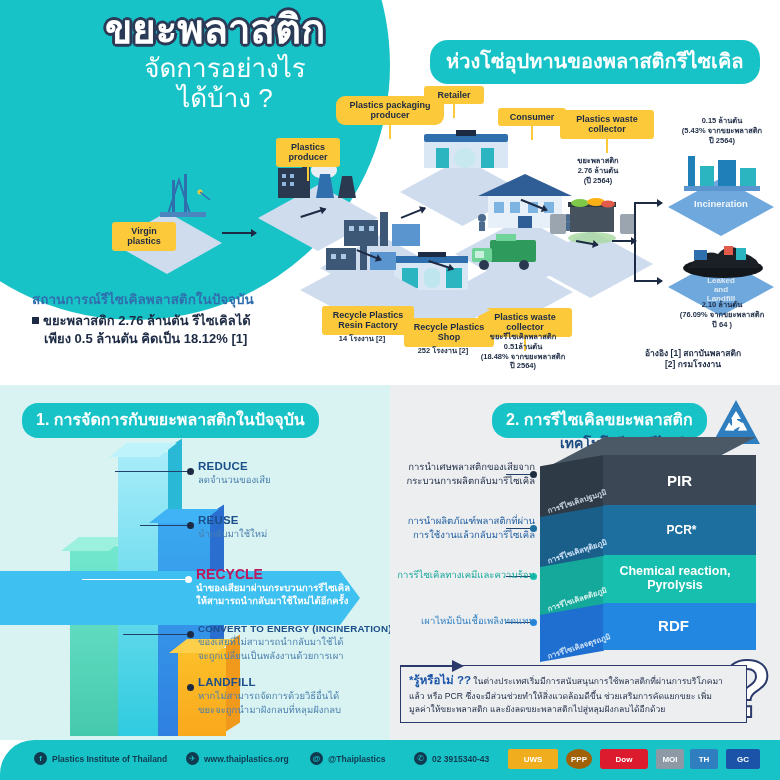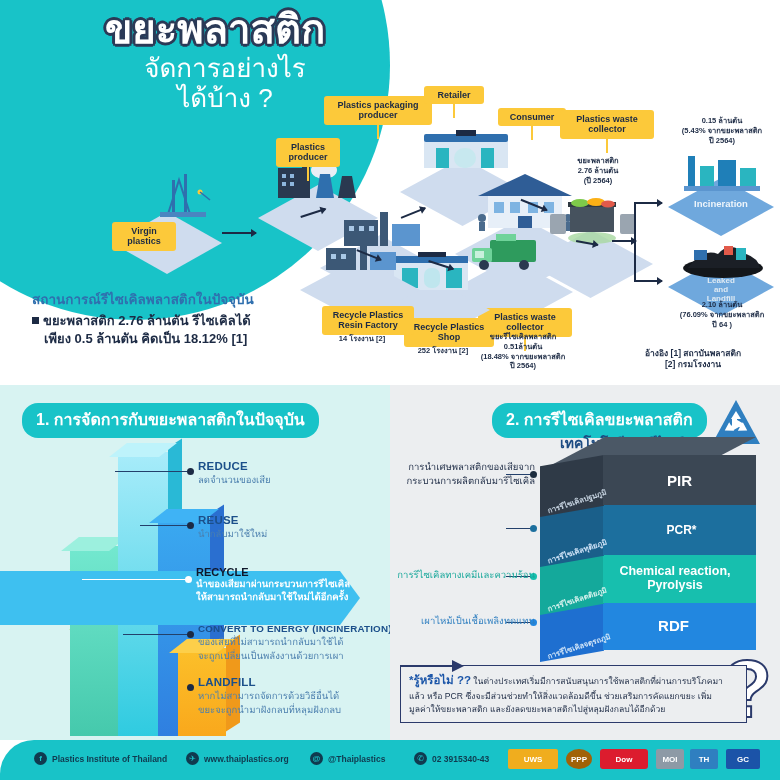--- a/index.html
+++ b/index.html
@@ -93,21 +93,21 @@
   .lbl .t{font-size:11.5px;font-weight:bold;color:#1b4f8a;letter-spacing:.2px;}
   .lbl .d{font-size:9.5px;color:#4b7fae;line-height:1.45;margin-top:1px;}
   .leader{position:absolute;height:1px;background:#23406b;}
   .ldot{position:absolute;width:7px;height:7px;border-radius:50%;background:#1c2a44;}
 
   .recy-band{
     position:absolute;left:0;top:571px;width:360px;height:54px;background:#3ec0f0;
     clip-path:polygon(0 0,340px 0,360px 27px,340px 54px,0 54px);
   }
   .recy-txt{position:absolute;left:196px;top:566px;width:185px;color:#ffffff;}
-  .recy-txt .t{font-size:11px;font-weight:bold;color:#0f172a;}
+  .recy-txt .t{font-size:14px;font-weight:bold;color:#be185d;}
   .recy-txt .d{font-size:9.5px;font-weight:bold;color:#ffffff;line-height:1.35;}
 
   
   .rec-icon{position:absolute;right:18px;top:398px;width:52px;height:50px;}
 
   .know-box{
     position:absolute;left:400px;top:665px;width:345px;height:56px;
     border:1.6px solid #2b3a6b;background:#eceef0;
   }
   .know-box .kt{position:absolute;left:8px;top:6px;width:320px;font-size:8.6px;
@@ -130,20 +130,21 @@
 <body>
 
 <div class="stage">
 
   <div class="top-sec">
     <div class="teal-blob"></div>
 
     <div class="title-main">ขยะพลาสติก</div>
     <div class="title-sub">จัดการอย่างไร</div>
     <div class="title-sub2">ได้บ้าง ?</div>
+    <div class="chain-title">ห่วงโซ่อุปทานของพลาสติกรีไซเคิล</div>
 
     <div class="plat" style="left:112px;top:212px;width:110px;height:62px;">
       <div class="p-bot"></div>
         <div class="p-top"></div>
     </div>
     <svg style="position:absolute;left:150px;top:172px;" width="70" height="54">
       <rect x="22" y="8" width="3" height="34" fill="#2f6fae"></rect>
       <rect x="34" y="2" width="3" height="40" fill="#2f6fae"></rect>
       <path d="M18 42 L29 8 L40 42" fill="none" stroke="#2f6fae" stroke-width="2"></path>
       <rect x="10" y="40" width="46" height="5" fill="#4a85c0"></rect>
@@ -174,21 +175,21 @@
         <div class="p-top"></div>
     </div>
     <svg style="position:absolute;left:340px;top:206px;" width="90" height="50">
       <rect x="4" y="14" width="34" height="26" fill="#3c5876"></rect>
       <rect x="40" y="6" width="8" height="34" fill="#3c5876"></rect>
       <rect x="52" y="18" width="28" height="22" fill="#5b95cf"></rect>
       <rect x="9" y="20" width="5" height="5" fill="#a9c8e6"></rect>
       <rect x="19" y="20" width="5" height="5" fill="#a9c8e6"></rect>
       <rect x="29" y="20" width="5" height="5" fill="#a9c8e6"></rect>
     </svg>
-    <div class="tag" style="left:324px;top:96px;width:96px;">Plastics packaging<br>producer</div>
+    <div class="tag" style="left:336px;top:96px;width:96px;border-radius:9px;">Plastics packaging<br>producer</div>
 
     <div class="plat" style="left:400px;top:158px;width:125px;height:68px;">
       <div class="p-bot"></div>
         <div class="p-top"></div>
     </div>
     <svg style="position:absolute;left:420px;top:122px;" width="92" height="58">
       <rect x="4" y="18" width="84" height="28" fill="#d9e6f3"></rect>
       <rect x="4" y="12" width="84" height="8" rx="2" fill="#2f6fae"></rect>
       <rect x="16" y="26" width="13" height="20" fill="#2ab5c0"></rect>
       <rect x="34" y="26" width="22" height="20" rx="10" fill="#c7e8ef"></rect>
@@ -442,20 +443,21 @@
     <div style="position:absolute;left:63px;top:0;width:153px;height:50px;display:flex;align-items:center;justify-content:center;color:#fff;font-size:15px;font-weight:bold;">PIR</div>
     <div style="position:absolute;left:6px;top:40px;font-size:7.5px;font-weight:bold;color:#c6d3e0;transform:rotate(-18deg);white-space:nowrap;">การรีไซเคิลปฐมภูมิ</div>
   </div>
 
   <div class="leader" style="left:506px;top:474px;width:28px;"></div>
   <div class="ldot" style="left:530px;top:471px;background:#1d2d3f;"></div>
   <div style="position:absolute;left:395px;top:460px;width:140px;text-align:right;font-size:9.5px;color:#1c2a44;line-height:1.45;">การนำเศษพลาสติกของเสียจาก<br>กระบวนการผลิตกลับมารีไซเคิล</div>
 
   <div class="leader" style="left:506px;top:528px;width:28px;"></div>
   <div class="ldot" style="left:530px;top:525px;background:#1c6f9e;"></div>
+  <div style="position:absolute;left:395px;top:514px;width:140px;text-align:right;font-size:9.5px;color:#1b5a9e;line-height:1.45;">การนำผลิตภัณฑ์พลาสติกที่ผ่าน<br>การใช้งานแล้วกลับมารีไซเคิล</div>
 
   <div class="leader" style="left:506px;top:576px;width:28px;"></div>
   <div class="ldot" style="left:530px;top:573px;background:#17bfae;"></div>
   <div style="position:absolute;left:395px;top:568px;width:140px;text-align:right;font-size:9.5px;color:#17a79a;line-height:1.45;">การรีไซเคิลทางเคมีและความร้อน</div>
 
   <div class="leader" style="left:506px;top:622px;width:28px;"></div>
   <div class="ldot" style="left:530px;top:619px;background:#2287e0;"></div>
   <div style="position:absolute;left:395px;top:614px;width:140px;text-align:right;font-size:9.5px;color:#2f7fc0;line-height:1.45;">เผาไหม้เป็นเชื้อเพลิงทดแทน</div>
 
   <div class="qmark">?</div>

